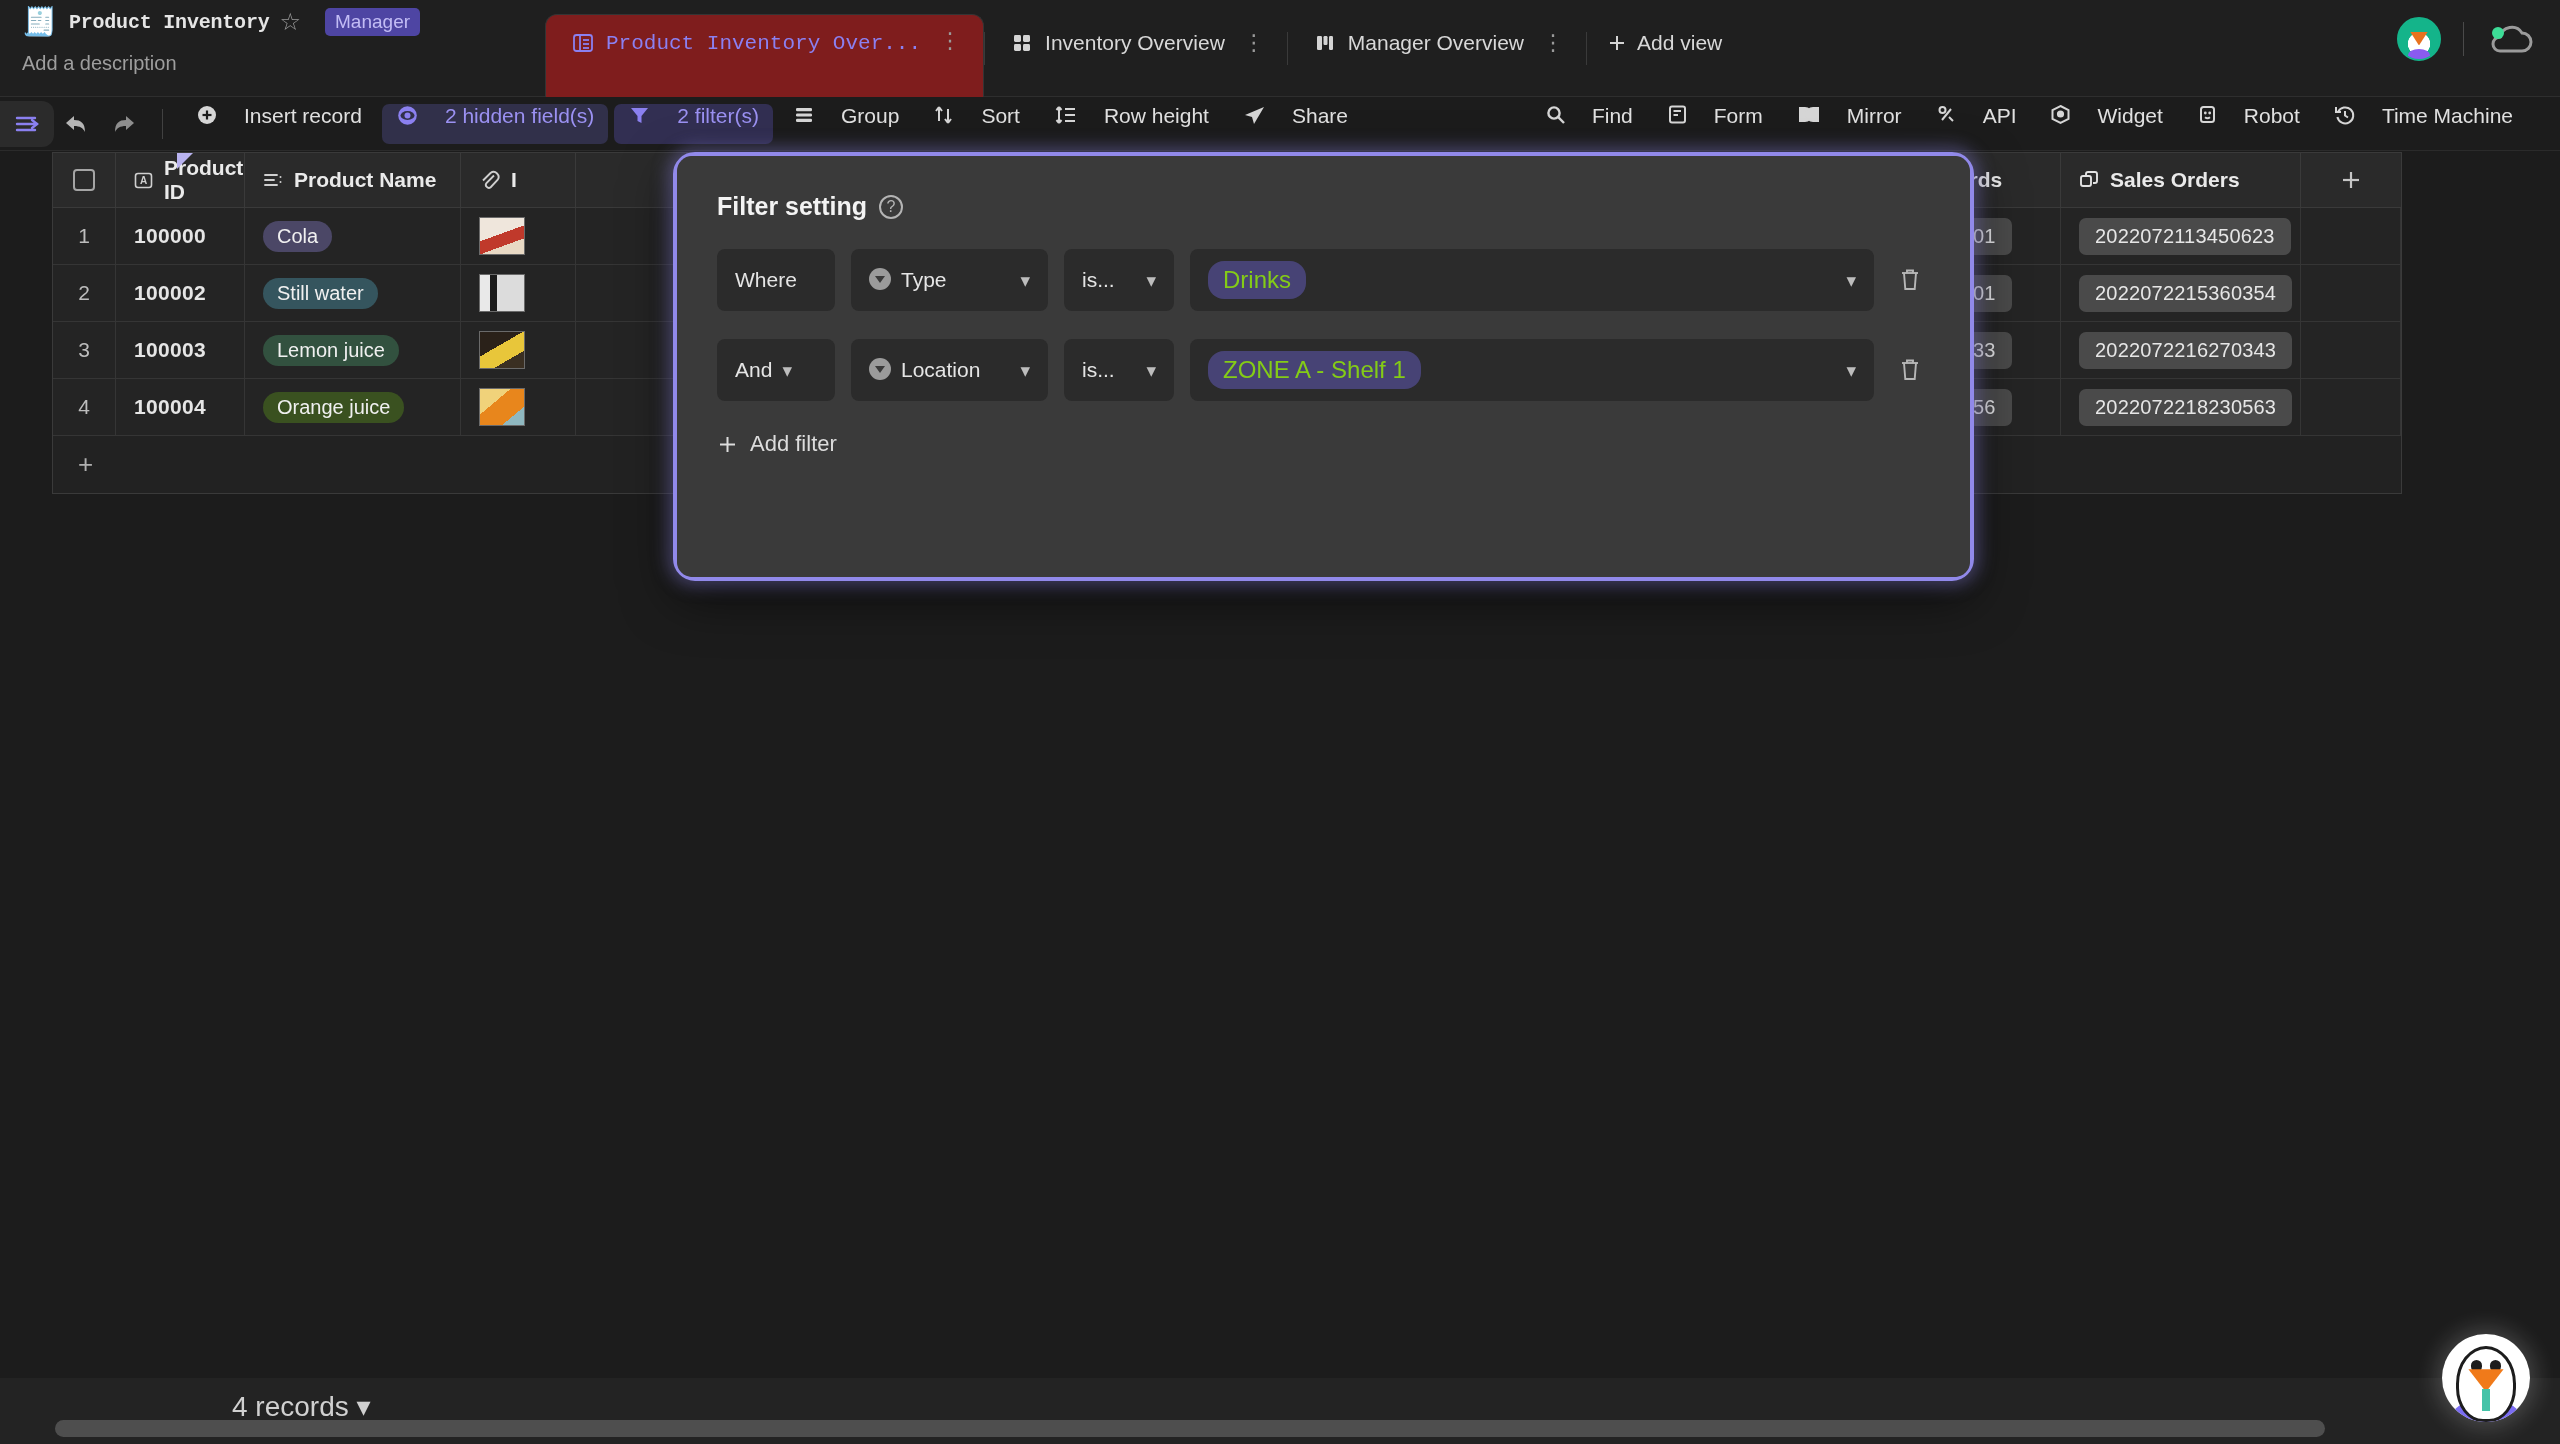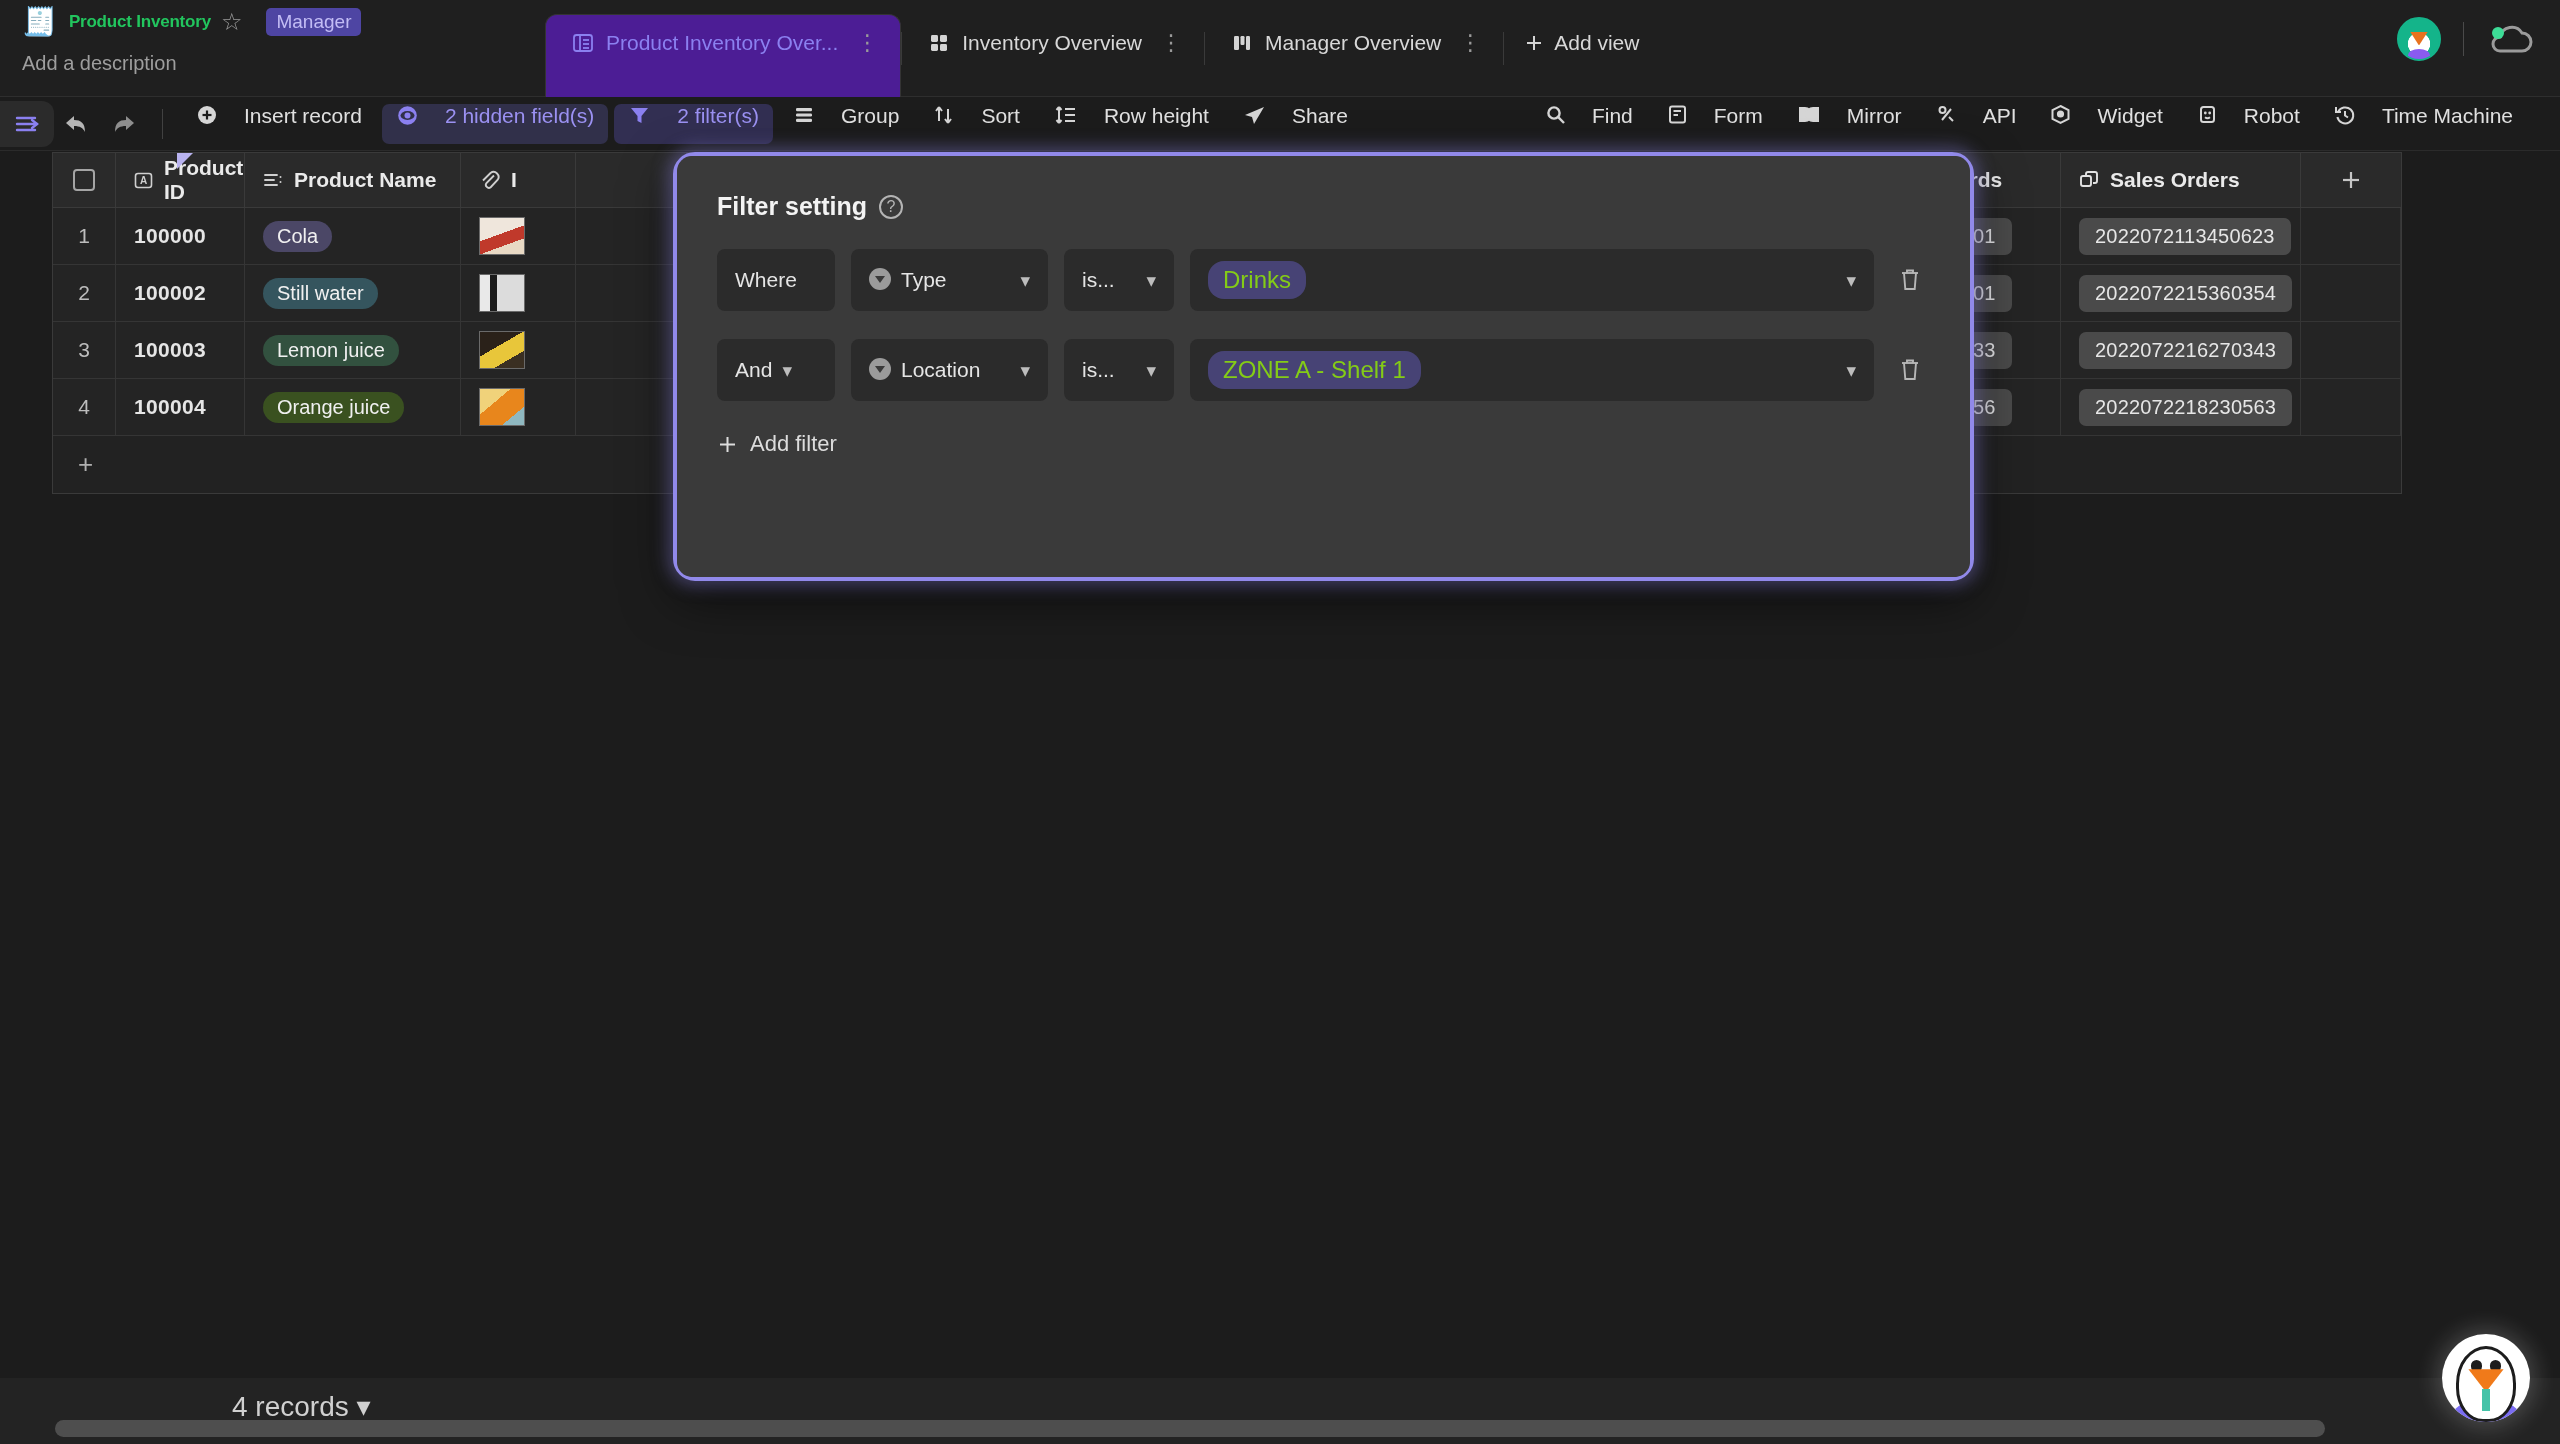--- a/index.html
+++ b/index.html
@@ -16,21 +16,21 @@
     position: absolute; top: 0; left: 0; width: 2560px; height: 97px;
     background: #1f1f1f;
     border-bottom: 1px solid #2e2e2e;
   }
   .brand {
     position: absolute; left: 22px; top: 8px;
     display: flex; align-items: center; gap: 12px;
   }
   .brand-emoji { font-size: 28px; line-height: 1; filter: grayscale(0.1); }
   .brand-title {
-    font-size: 17px; font-weight: bold; color: #22c55e; letter-spacing: -0.2px;
+    font-size: 20px; font-weight: bold; color: #e5e5e5; letter-spacing: -0.2px; font-family: Liberation Mono, monospace;
   }
   .star-icon { color: #9a9a9a; font-size: 24px; margin-left: -2px; }
   .role-badge {
     background: #4e45a3; color: #c2bcf5;
     font-size: 19px; padding: 3px 10px; border-radius: 5px;
     margin-left: 12px; font-weight: normal;
   }
   .brand-desc {
     position: absolute; left: 22px; top: 52px;
     font-size: 20px; color: #9e9e9e;
@@ -43,24 +43,25 @@
   }
   .tab {
     display: flex; align-items: center; gap: 12px;
     padding: 0 22px 26px 26px;
     font-size: 21px; color: #d8d8d8;
     border-radius: 12px 12px 0 0;
     cursor: pointer;
     position: relative;
   }
   .tab.active {
-    background: #4c1d95;
+    background: #7f1d1d;
     color: #8b80f0;
     border: 1px solid #343434;
     border-bottom: none;
+    font-family: Liberation Mono, monospace;
   }
   .tab .tab-icon { display: inline-flex; width: 22px; height: 22px; }
   .tab .tab-icon svg { width: 22px; height: 22px; }
   .tab-dots { color: #9a9a9a; font-size: 22px; letter-spacing: 0; line-height: 1; margin-left: 6px;}
   .tab-sep { width: 1px; background: #3a3a3a; margin: 18px 0 32px 0; }
   .addview {
     display: flex; align-items: center; gap: 10px;
     padding: 0 20px 26px 20px; font-size: 21px; color: #d8d8d8; cursor: pointer;
   }
 

